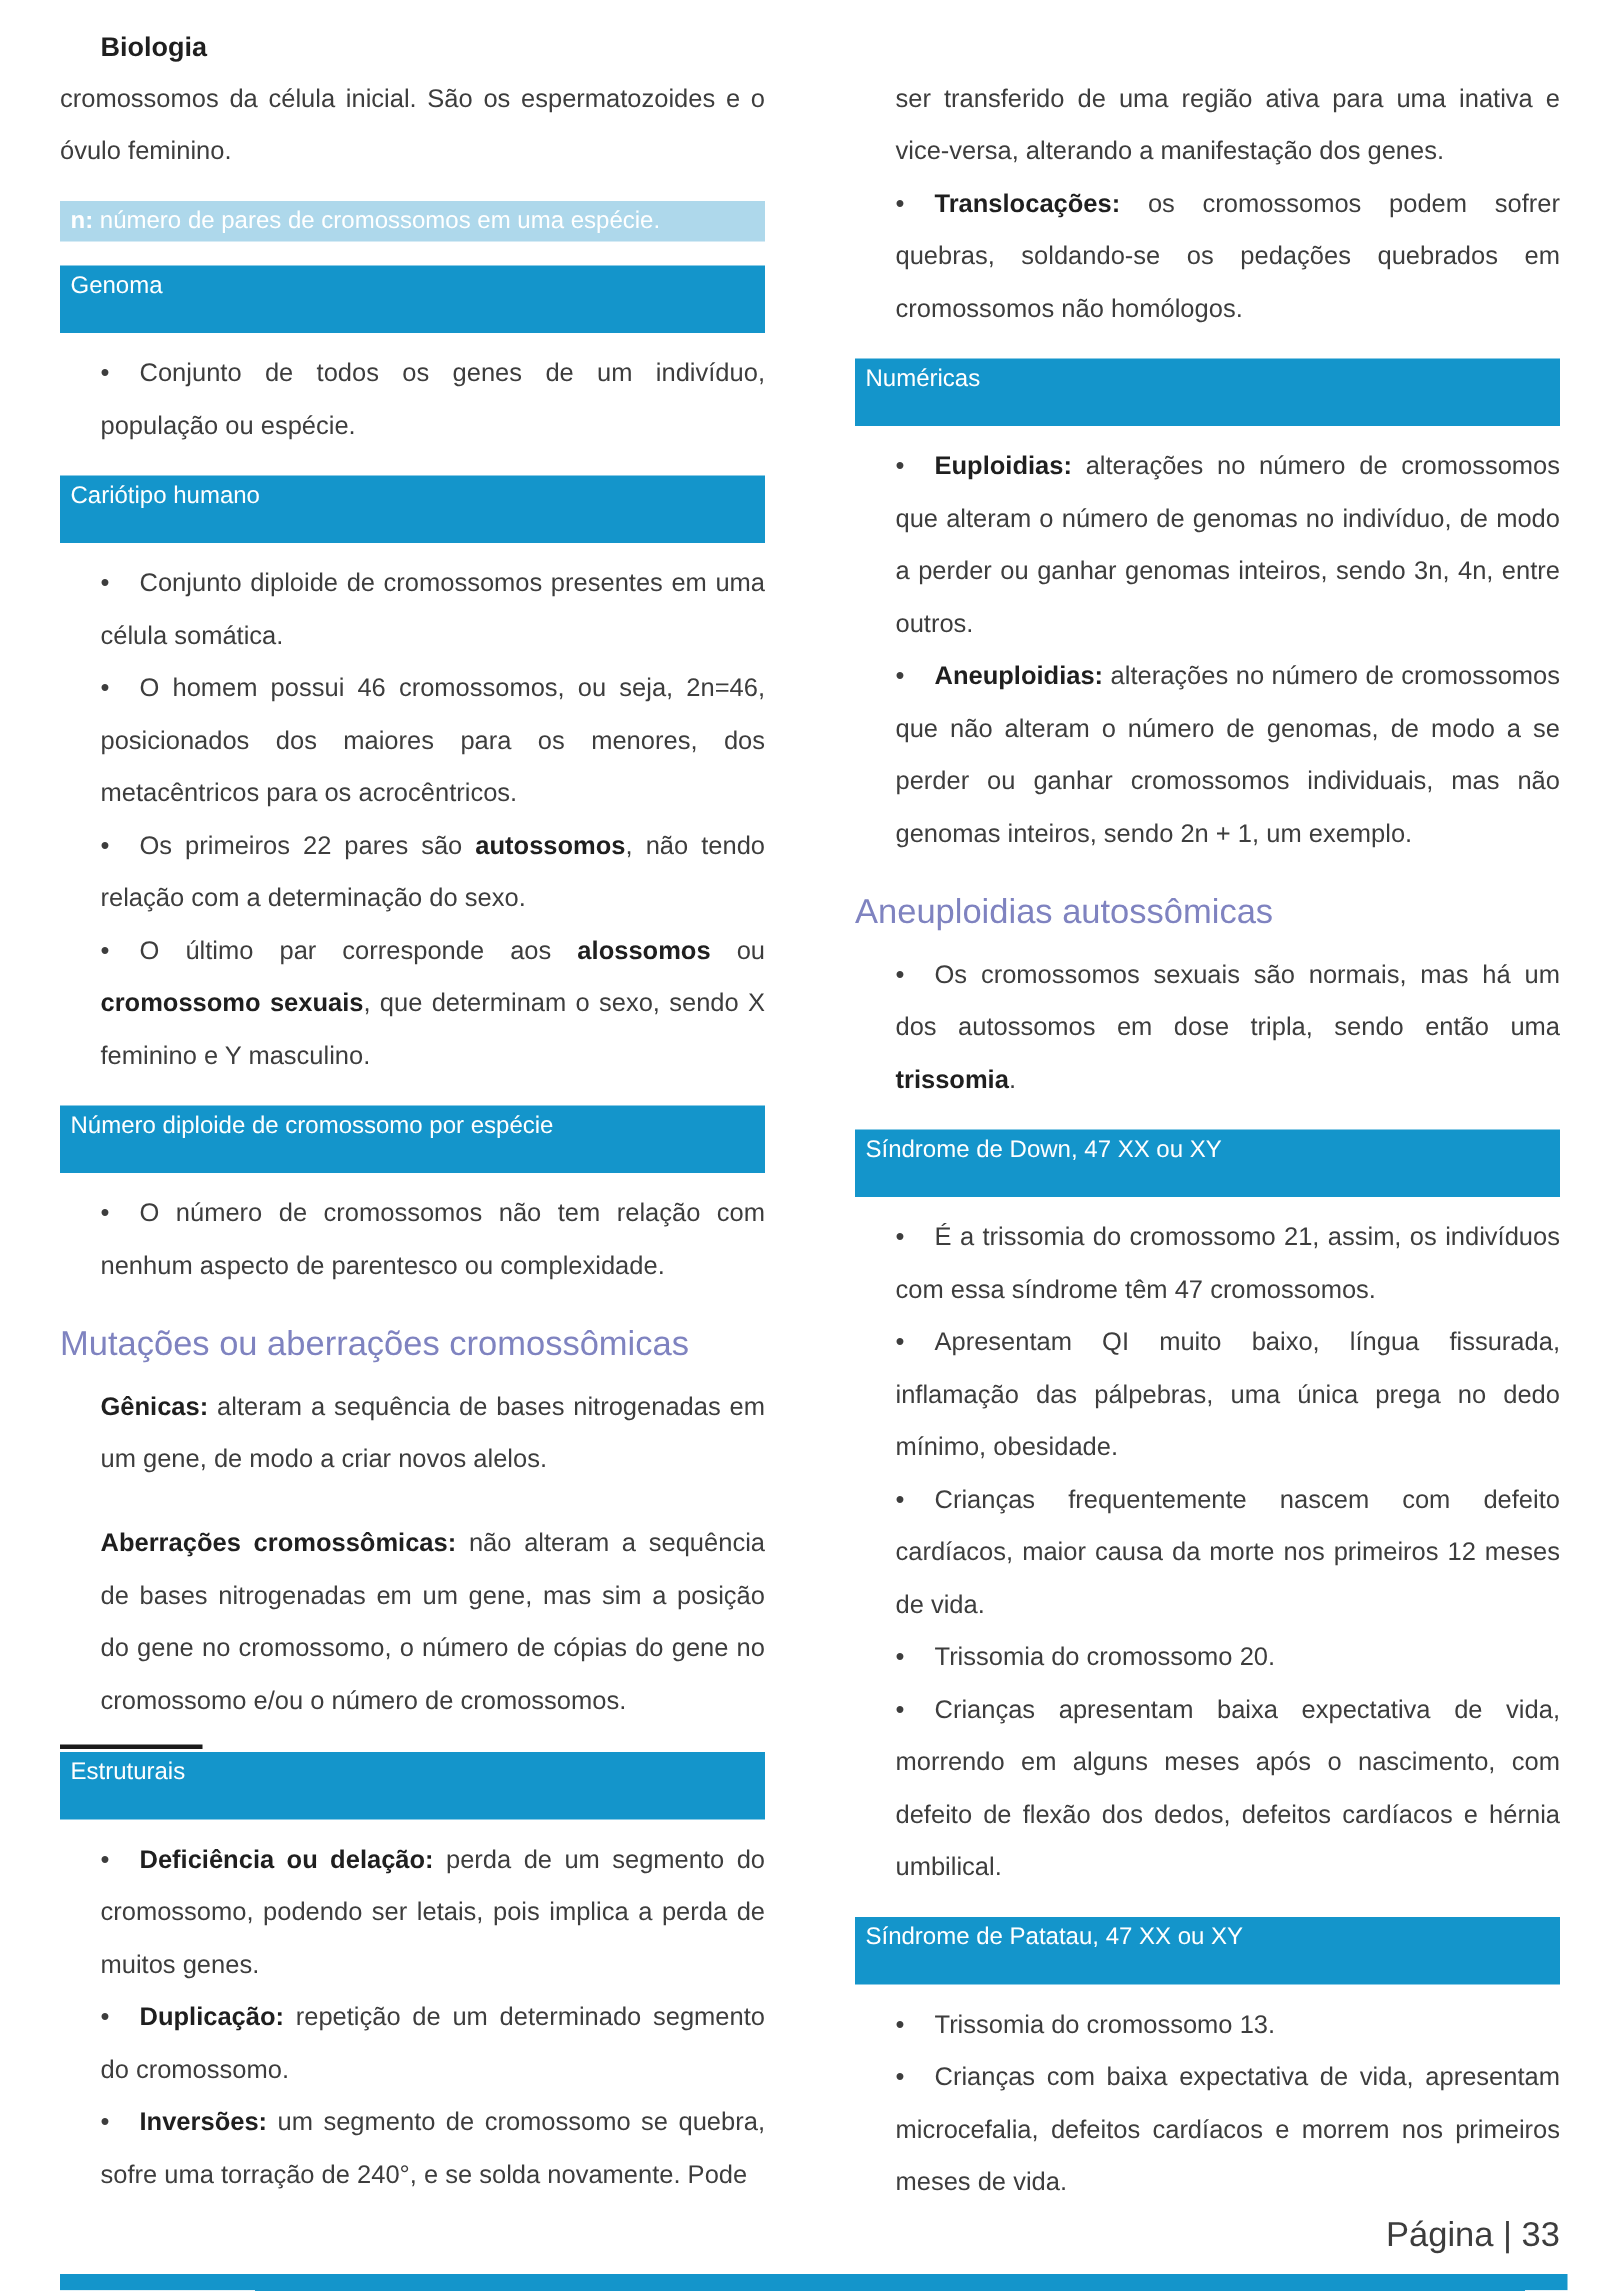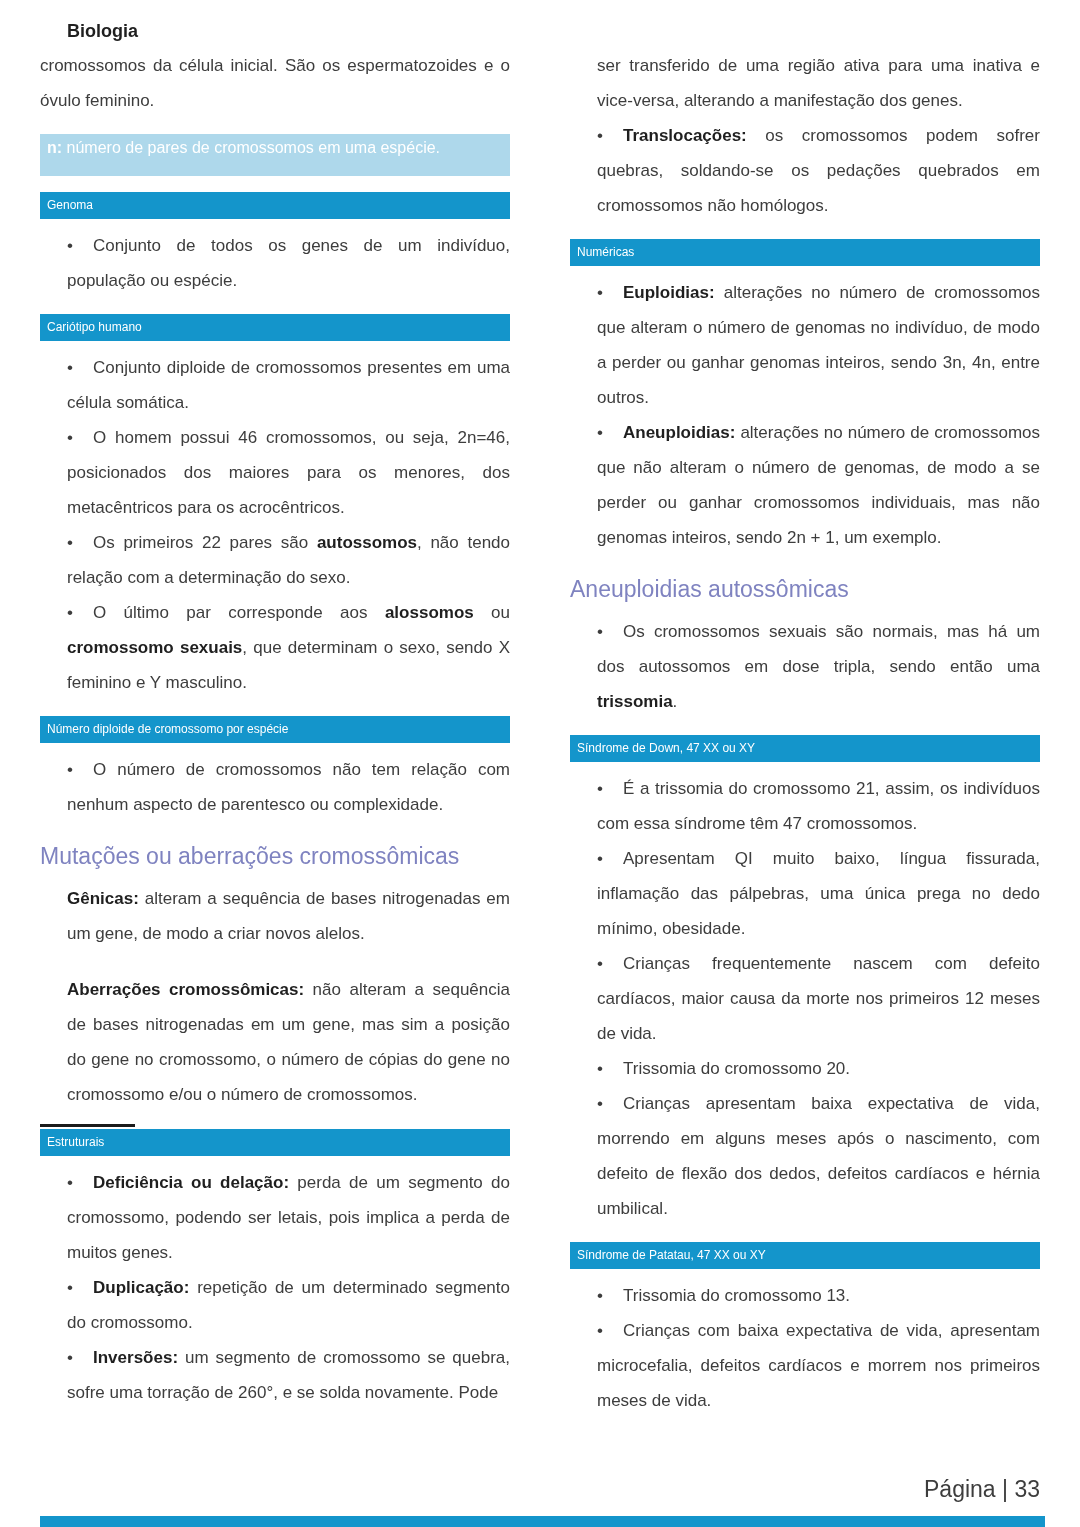--- a/index.html
+++ b/index.html
@@ -28,27 +28,27 @@
     margin:0 0 4px 27px;line-height:26px;
   }
   .columns{display:flex;gap:60px;}
   .col{width:470px;font-size:17px;line-height:35px;}
   .para{margin:0;text-align:justify;}
   .para.indent{margin-left:27px;}
   .para + .para{margin-top:21px;}
   .b{font-weight:bold;color:var(--bold);}
   .bar{
     background:var(--bar);color:#ffffff;
-    height:27px;line-height:27px;font-size:12px;
+    height:45px;line-height:27px;font-size:16px;
     padding-left:7px;margin:16px 0 9px 0;
     white-space:nowrap;overflow:hidden;
   }
   .highlight{
     background:var(--hl);color:#ffffff;
-    height:42px;line-height:27px;font-size:16px;
+    height:27px;line-height:27px;font-size:16px;
     padding-left:7px;margin:16px 0 10px 0;
     white-space:nowrap;overflow:hidden;
   }
   .highlight .b{color:#ffffff;}
   .heading{
     color:var(--head);font-size:23px;font-weight:400;
     line-height:32px;margin:18px 0 9px 0;
   }
   .tick{width:95px;height:3px;background:#1b1b1b;margin:12px 0 0 0;}
   .tick + .bar{margin-top:2px;}
@@ -89,21 +89,21 @@
           <div class="bullet-item"><span class="glyph">•</span><span>O número de cromossomos não tem relação com nenhum aspecto de parentesco ou complexidade.</span></div>
         </div>
         <div class="heading">Mutações ou aberrações cromossômicas</div>
         <div class="para indent"><span class="b">Gênicas:</span><span> alteram a sequência de bases nitrogenadas em um gene, de modo a criar novos alelos.</span></div>
         <div class="para indent"><span class="b">Aberrações cromossômicas:</span><span> não alteram a sequência de bases nitrogenadas em um gene, mas sim a posição do gene no cromossomo, o número de cópias do gene no cromossomo e/ou o número de cromossomos.</span></div>
         <div class="tick"></div>
         <div class="bar">Estruturais</div>
         <div class="bullets">
           <div class="bullet-item"><span class="glyph">•</span><span class="b">Deficiência ou delação:</span><span> perda de um segmento do cromossomo, podendo ser letais, pois implica a perda de muitos genes.</span></div>
           <div class="bullet-item"><span class="glyph">•</span><span class="b">Duplicação:</span><span> repetição de um determinado segmento do cromossomo.</span></div>
-          <div class="bullet-item"><span class="glyph">•</span><span class="b">Inversões:</span><span> um segmento de cromossomo se quebra, sofre uma torração de 260°, e se solda novamente. Pode</span></div>
+          <div class="bullet-item"><span class="glyph">•</span><span class="b">Inversões:</span><span> um segmento de cromossomo se quebra, sofre uma torração de 240°, e se solda novamente. Pode</span></div>
         </div>
       </div>
     <div class="col">
         <div class="para indent"><span>ser transferido de uma região ativa para uma inativa e vice-versa, alterando a manifestação dos genes.</span></div>
         <div class="bullets">
           <div class="bullet-item"><span class="glyph">•</span><span class="b">Translocações:</span><span> os cromossomos podem sofrer quebras, soldando-se os pedações quebrados em cromossomos não homólogos.</span></div>
         </div>
         <div class="bar">Numéricas</div>
         <div class="bullets">
           <div class="bullet-item"><span class="glyph">•</span><span class="b">Euploidias:</span><span> alterações no número de cromossomos que alteram o número de genomas no indivíduo, de modo a perder ou ganhar genomas inteiros, sendo 3n, 4n, entre outros.</span></div>

